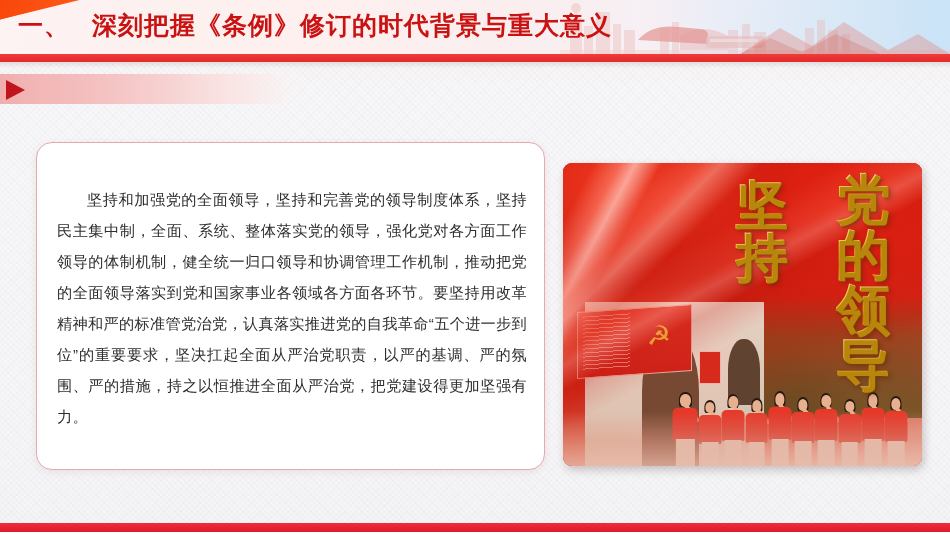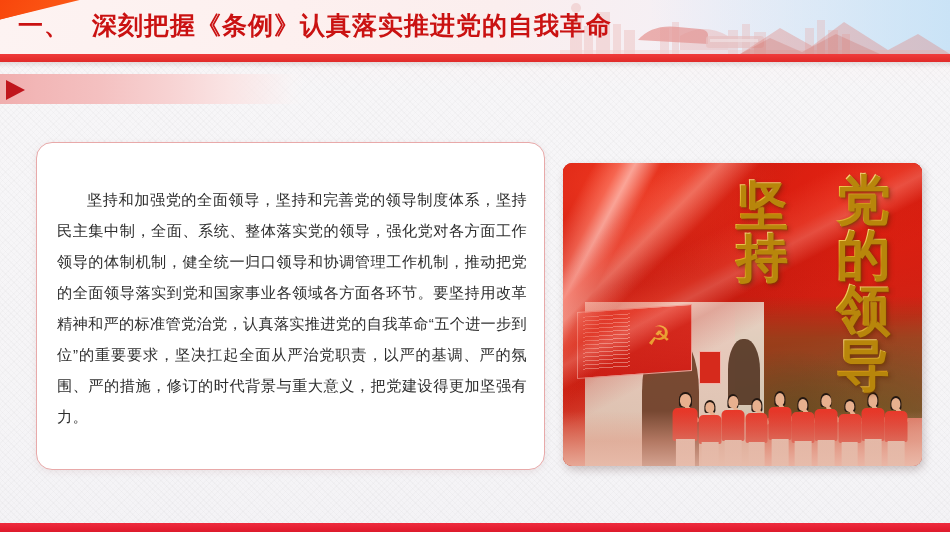--- a/index.html
+++ b/index.html
@@ -419,31 +419,31 @@
     <svg id="header-mountains" viewBox="0 0 210 42" preserveAspectRatio="none">
       <path d="M0 42 L40 16 L72 34 L104 10 L148 38 L178 22 L210 42 Z" fill="#e07b70" opacity="0.45"></path>
       <path d="M0 42 L30 26 L62 40 L96 22 L140 42 Z" fill="#ce5a4e" opacity="0.35"></path>
     </svg>
 
     <div id="corner-wedge"></div>
     <div id="corner-wedge2"></div>
   </div>
 
   <div id="header-title">
-    <span class="num">一、</span><span>深刻把握《条例》认真落实推进党的自我革命</span>
+    <span class="num">一、</span><span>深刻把握《条例》修订的时代背景与重大意义</span>
   </div>
 
   <div id="header-redbar"></div>
   <div id="header-redbar-shadow"></div>
 
   <div id="subtitle-band"></div>
   <div id="subtitle-triangle"></div>
 
   <div id="text-card">
-    <p id="body-paragraph">坚持和加强党的全面领导，坚持和完善党的领导制度体系，坚持民主集中制，全面、系统、整体落实党的领导，强化党对各方面工作领导的体制机制，健全统一归口领导和协调管理工作机制，推动把党的全面领导落实到党和国家事业各领域各方面各环节。要坚持用改革精神和严的标准管党治党，认真落实推进党的自我革命“五个进一步到位”的重要要求，坚决扛起全面从严治党职责，以严的基调、严的氛围、严的措施，修订的时代背景与重大意义，把党建设得更加坚强有力。</p>
+    <p id="body-paragraph">坚持和加强党的全面领导，坚持和完善党的领导制度体系，坚持民主集中制，全面、系统、整体落实党的领导，强化党对各方面工作领导的体制机制，健全统一归口领导和协调管理工作机制，推动把党的全面领导落实到党和国家事业各领域各方面各环节。要坚持用改革精神和严的标准管党治党，认真落实推进党的自我革命“五个进一步到位”的重要要求，坚决扛起全面从严治党职责，以严的基调、严的氛围、严的措施，持之以恒推进全面从严治党，把党建设得更加坚强有力。</p>
   </div>
 
   <div id="photo">
     <div class="photo-layer" id="photo-bg"></div>
     <div class="photo-layer" id="photo-hills"></div>
     <div class="photo-layer" id="photo-building"></div>
     <div class="photo-layer" id="photo-arch"></div>
     <div class="photo-layer" id="photo-door2"></div>
     <div class="photo-layer" id="photo-board"></div>
     <div class="photo-layer" id="photo-board-lines"></div>

